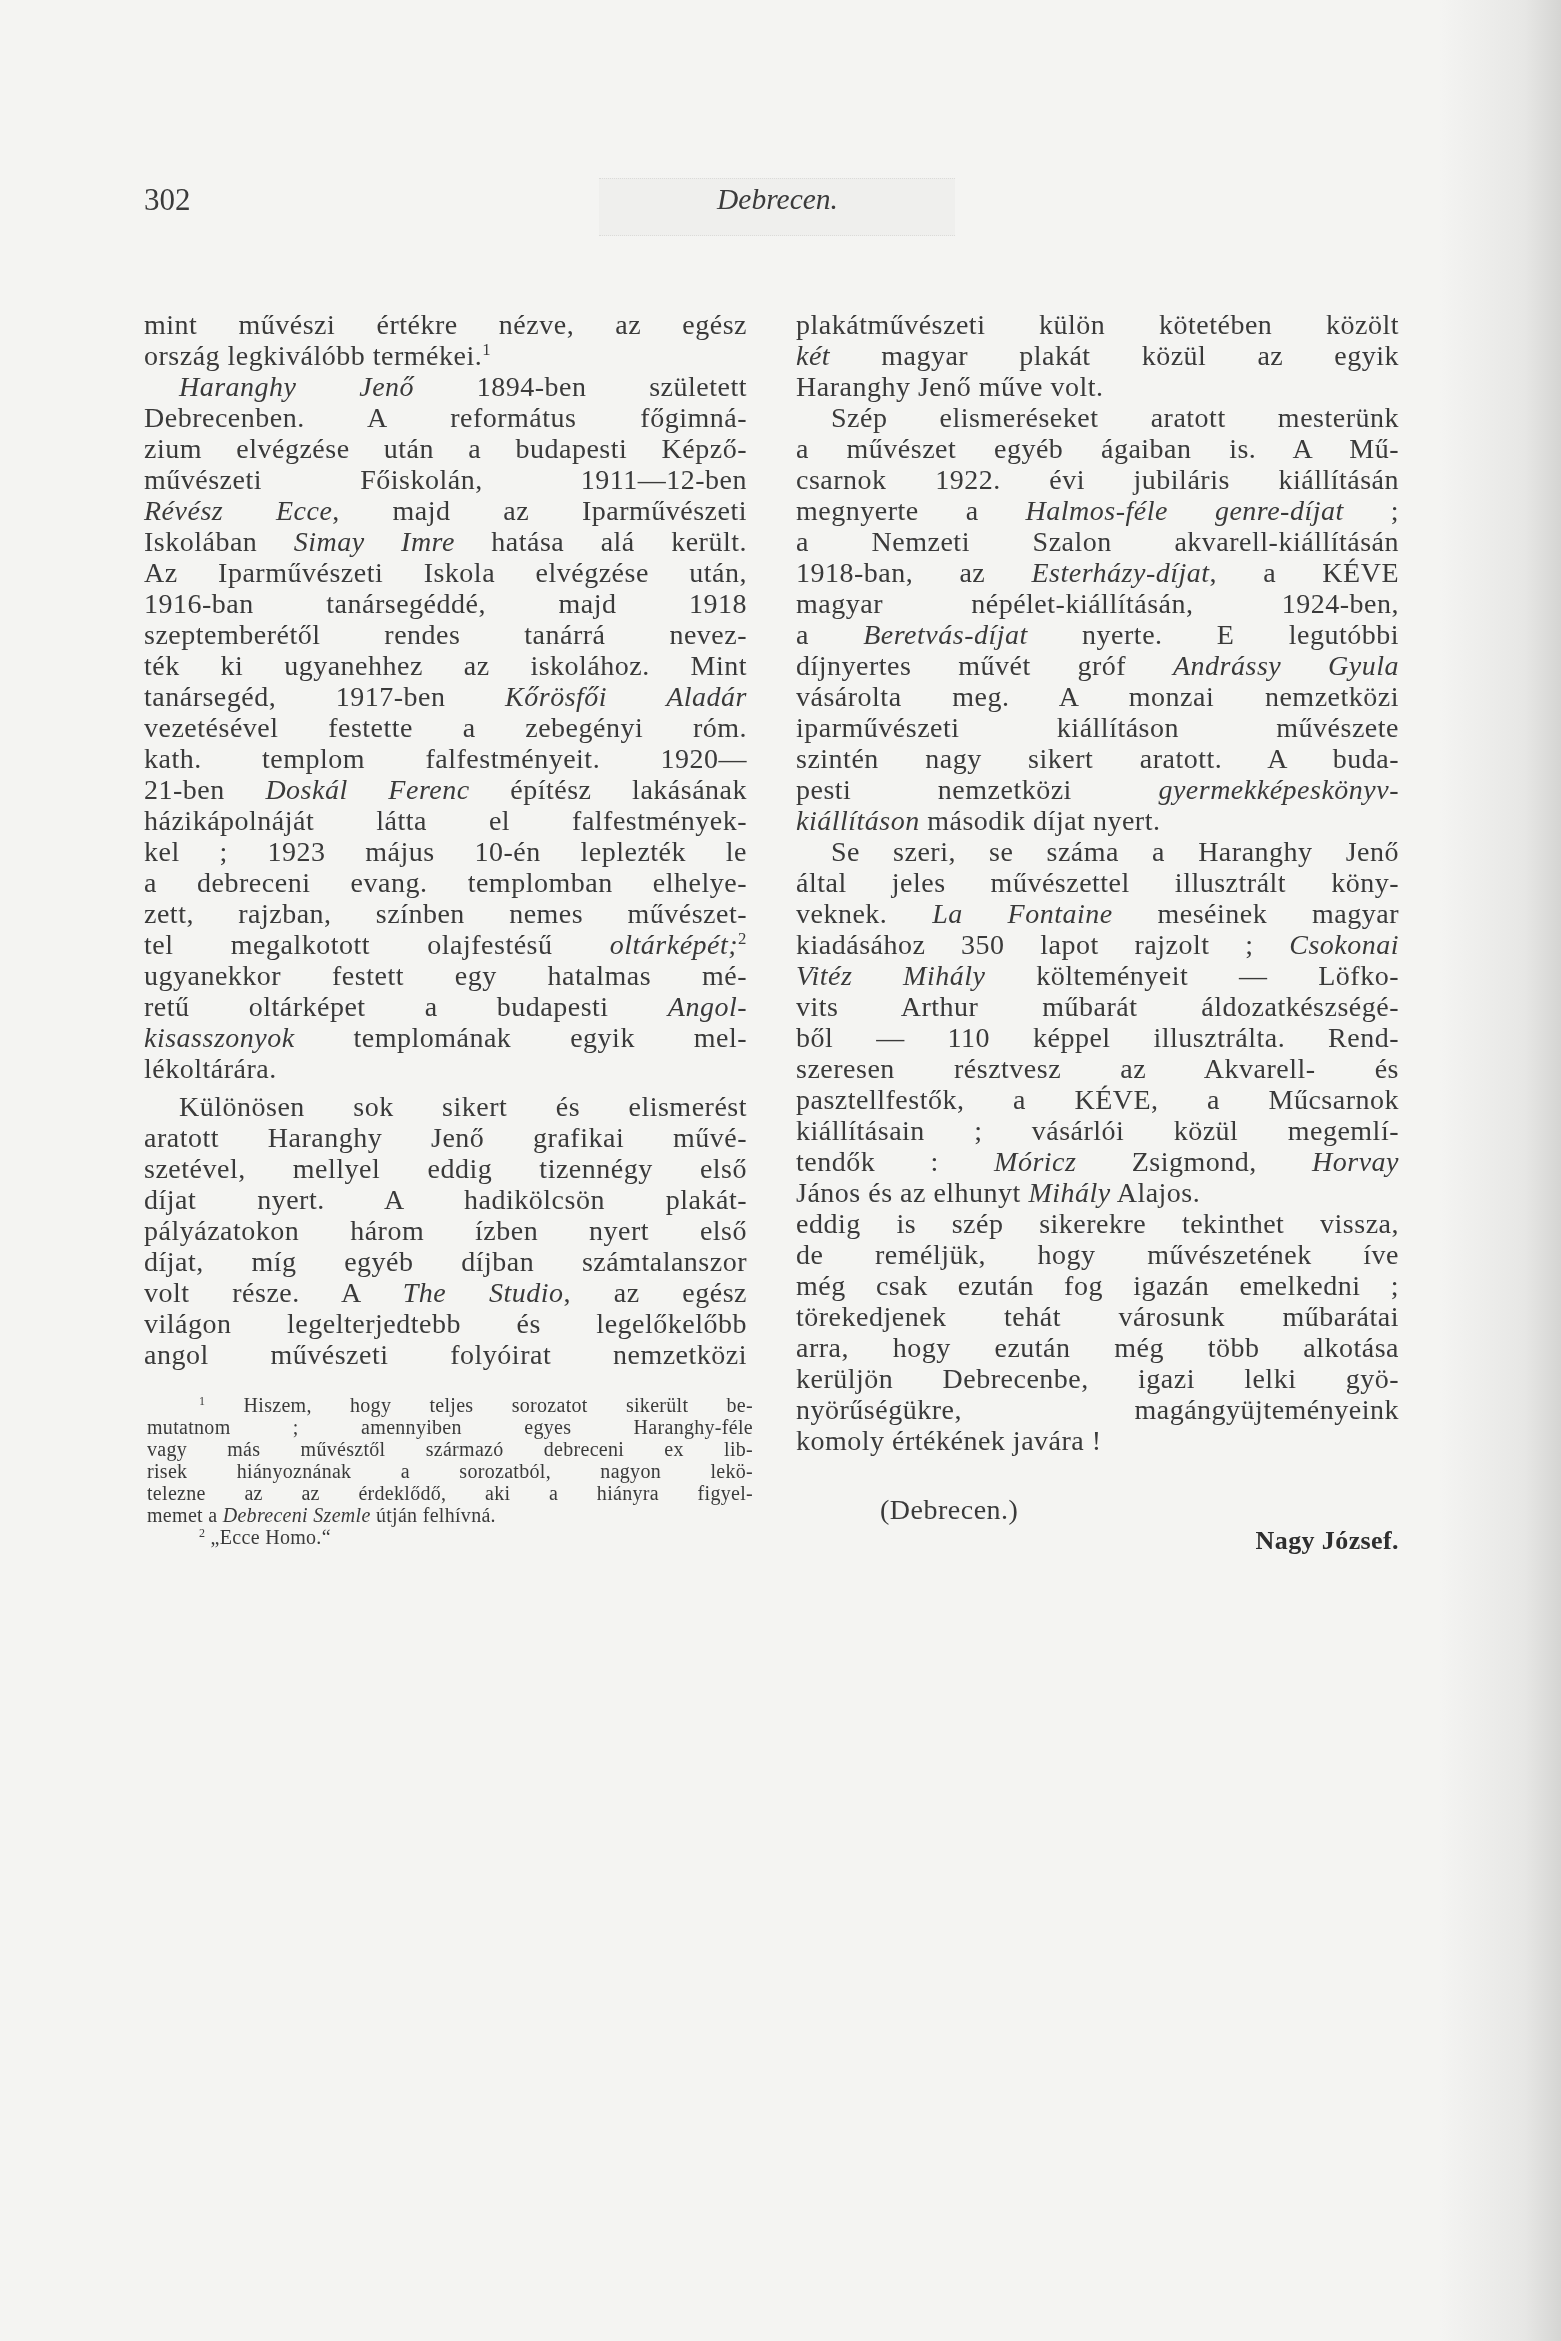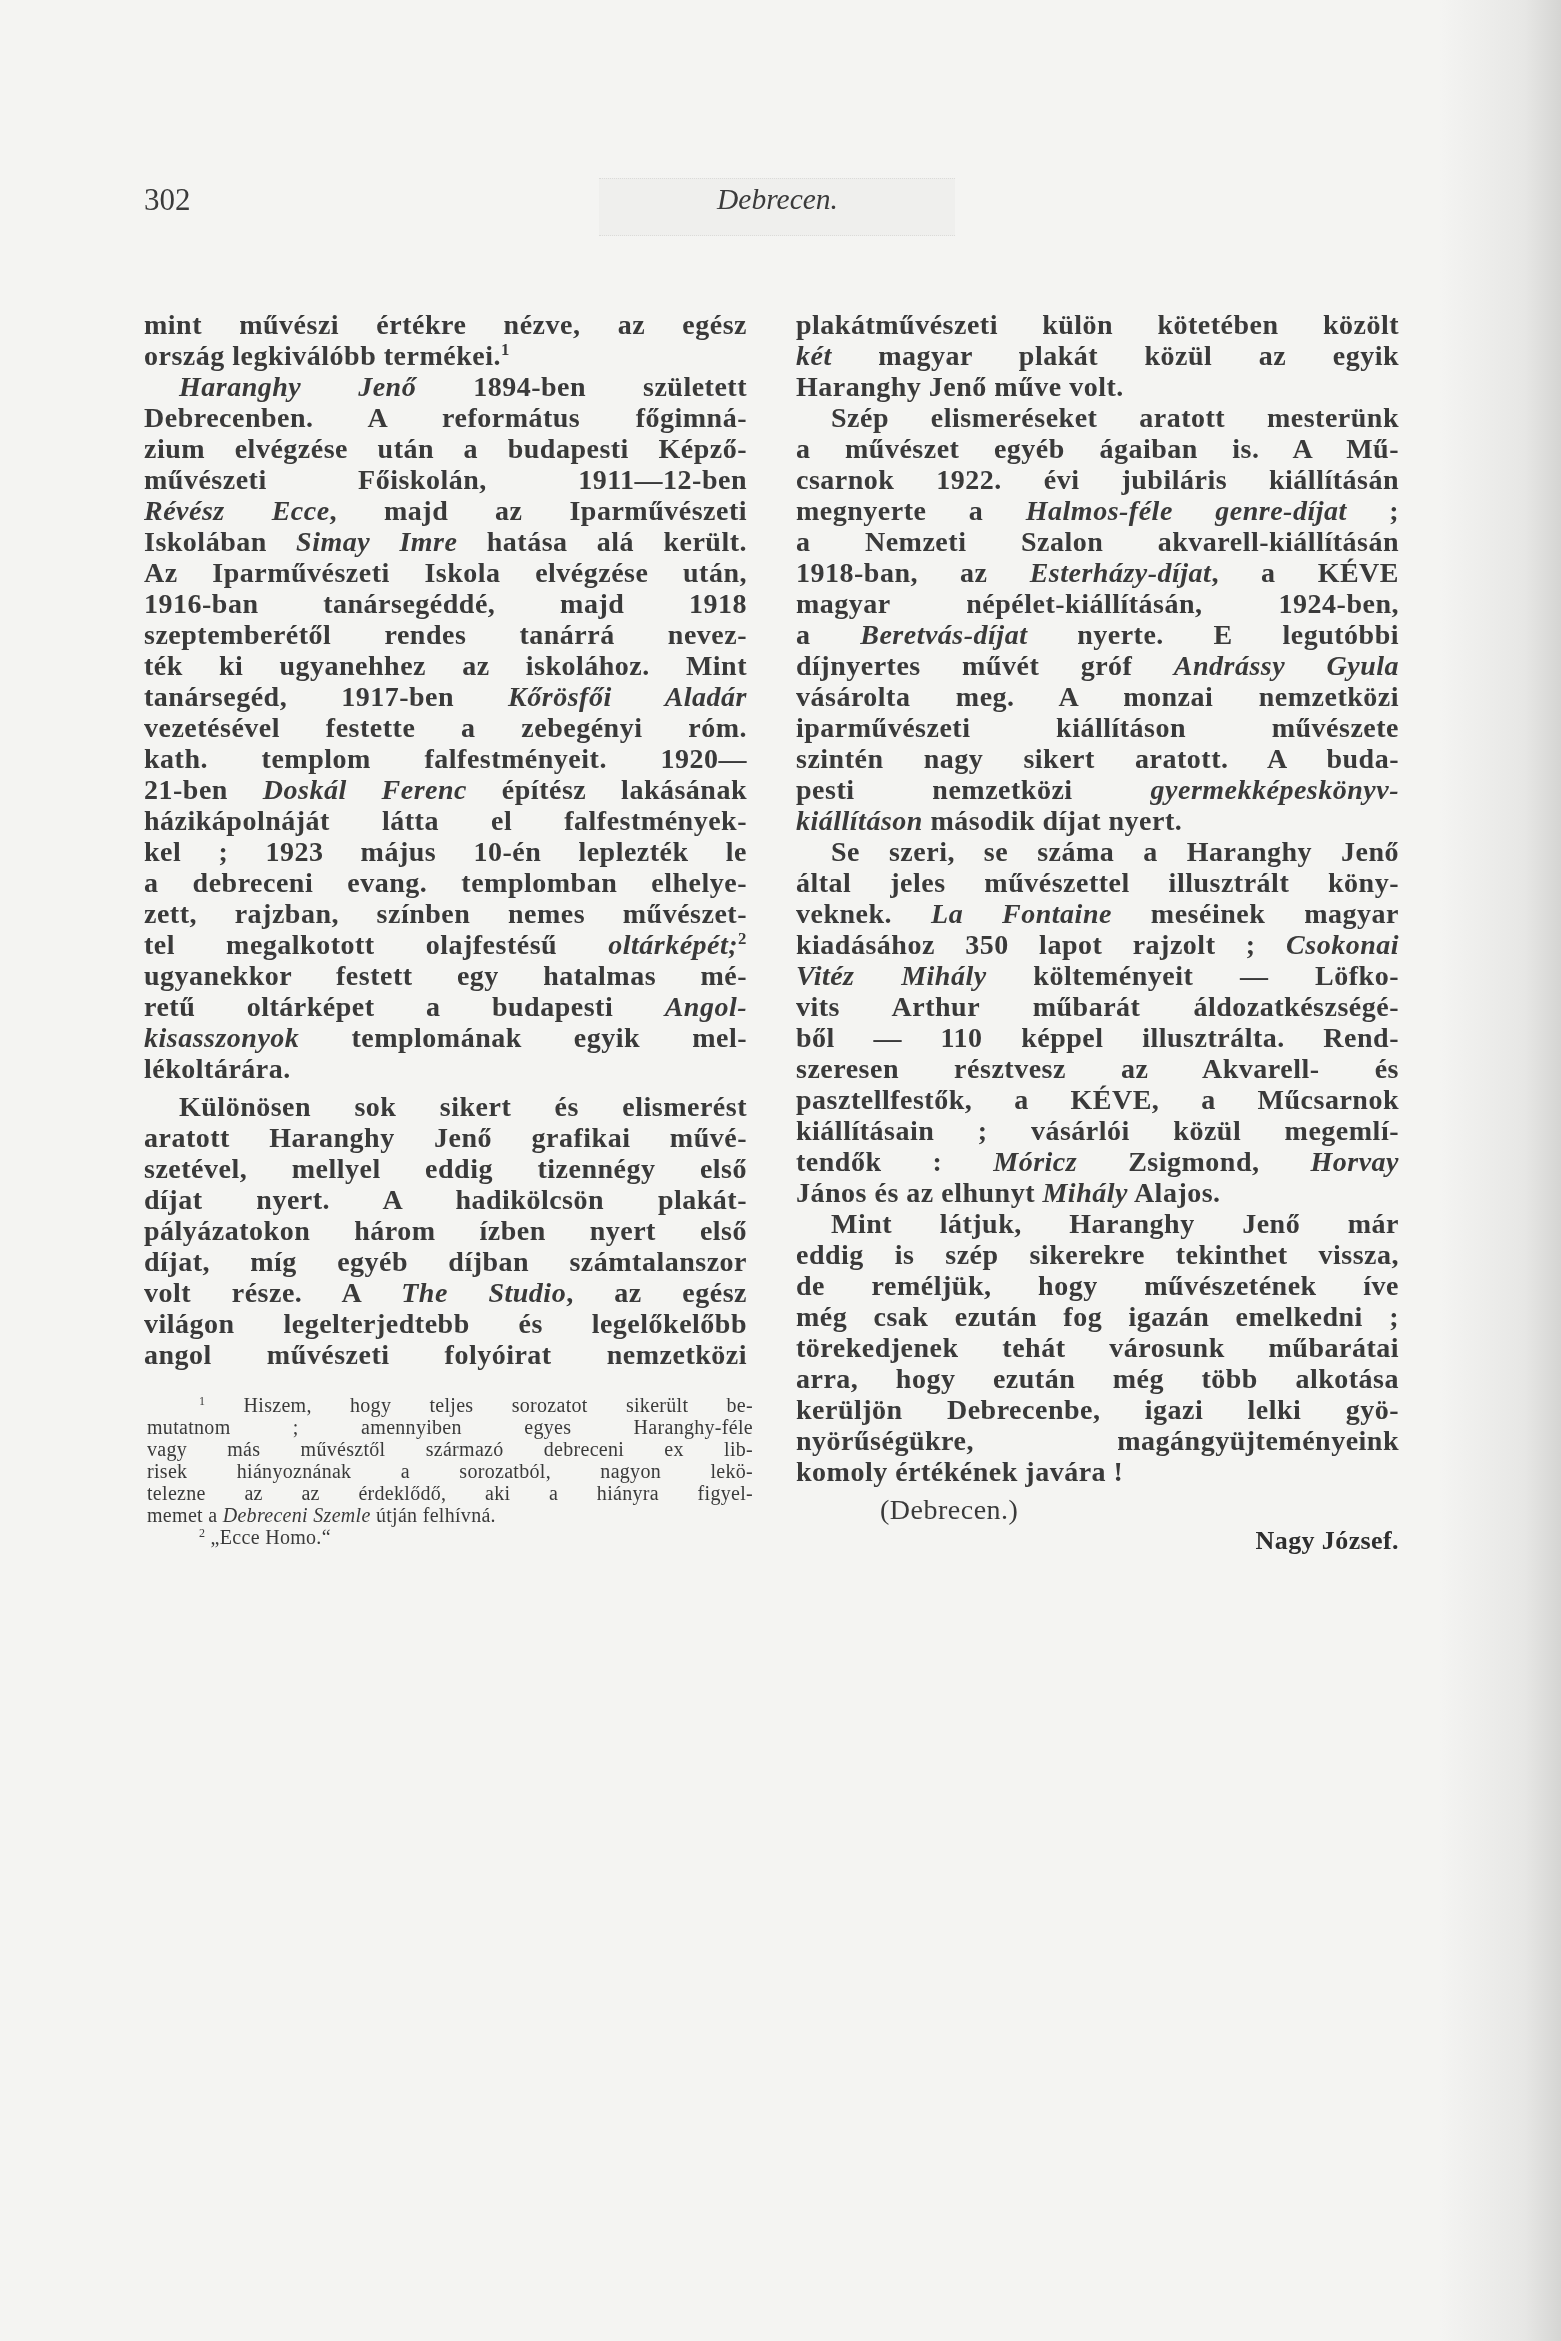--- a/index.html
+++ b/index.html
@@ -21,21 +21,21 @@
   }
   .header-num {
     position:absolute; left:144px; top:184px;
     font-size:31px; line-height:31px; color:#3b3b3b;
   }
   .header-title {
     position:absolute; left:707px; top:184px; width:141px; text-align:center;
     font-size:29.5px; line-height:31px; font-style:italic; color:#3b3b3b;
   }
   .col {
-    position:absolute; top:309px;font-weight:bold;
+    position:absolute; top:309px;
   }
   .col.left  { left:144px; width:603px; }
   .col.right { left:796px; width:603px; }
   .line {
     display:block; height:31px; line-height:31px;
     font-size:28px; white-space:nowrap;
     text-align:justify; text-align-last:justify;
     letter-spacing:0.5px;
   }
   .line.last { text-align-last:left; }
@@ -131,21 +131,20 @@
     <span class="line"><span>veknek. </span><i>La Fontaine</i><span> meséinek magyar</span></span>
     <span class="line"><span>kiadásához 350 lapot rajzolt ; </span><i>Csokonai</i></span>
     <span class="line"><i>Vitéz Mihály</i><span> költeményeit — Löfko-</span></span>
     <span class="line"><span>vits Arthur műbarát áldozatkészségé-</span></span>
     <span class="line"><span>ből — 110 képpel illusztrálta. Rend-</span></span>
     <span class="line"><span>szeresen résztvesz az Akvarell- és</span></span>
     <span class="line"><span>pasztellfestők, a KÉVE, a Műcsarnok</span></span>
     <span class="line"><span>kiállításain ; vásárlói közül megemlí-</span></span>
     <span class="line"><span>tendők : </span><i>Móricz</i><span> Zsigmond, </span><i>Horvay</i></span>
     <span class="line last"><span>János és az elhunyt </span><i>Mihály</i><span> Alajos.</span></span>
-    <span class="line indent"><span>Mint látjuk, Haranghy Jenő már</span></span>
     <span class="line"><span>eddig is szép sikerekre tekinthet vissza,</span></span>
     <span class="line"><span>de reméljük, hogy művészetének íve</span></span>
     <span class="line"><span>még csak ezután fog igazán emelkedni ;</span></span>
     <span class="line"><span>törekedjenek tehát városunk műbarátai</span></span>
     <span class="line"><span>arra, hogy ezután még több alkotása</span></span>
     <span class="line"><span>kerüljön Debrecenbe, igazi lelki gyö-</span></span>
     <span class="line"><span>nyörűségükre, magángyüjteményeink</span></span>
     <span class="line last"><span>komoly értékének javára !</span></span>
   </div>
 

